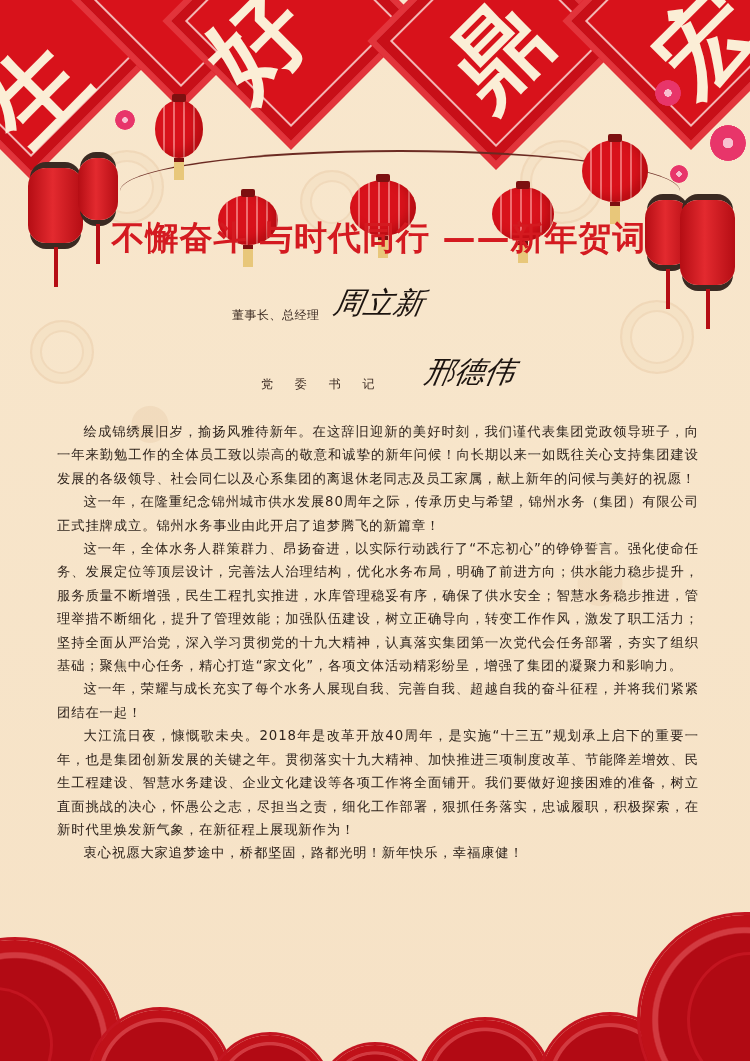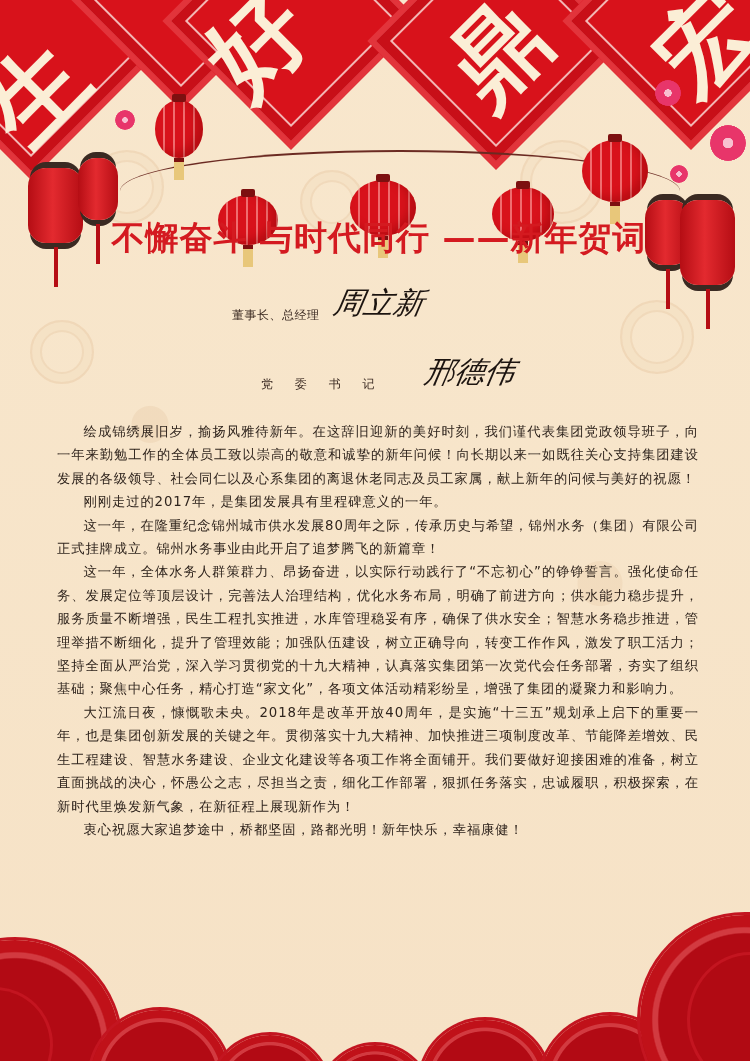--- a/index.html
+++ b/index.html
@@ -139,23 +139,23 @@
     <span class="sig-label">董事长、总经理</span>
     <span class="signature">周立新</span>
   </div>
   <div class="sig-row" style="left:261px;top:352px;gap:28px;">
     <span class="sig-label spaced">党 委 书 记</span>
     <span class="signature">邢德伟</span>
   </div>
 
   <div class="body-text">
     <p>绘成锦绣展旧岁，揄扬风雅待新年。在这辞旧迎新的美好时刻，我们谨代表集团党政领导班子，向一年来勤勉工作的全体员工致以崇高的敬意和诚挚的新年问候！向长期以来一如既往关心支持集团建设发展的各级领导、社会同仁以及心系集团的离退休老同志及员工家属，献上新年的问候与美好的祝愿！</p>
-    <p>刚刚走过的2017年，是集团发展具有里程碑意义的一年。</p>
     <p>这一年，在隆重纪念锦州城市供水发展80周年之际，传承历史与希望，锦州水务（集团）有限公司正式挂牌成立。锦州水务事业由此开启了追梦腾飞的新篇章！</p>
     <p>这一年，全体水务人群策群力、昂扬奋进，以实际行动践行了“不忘初心”的铮铮誓言。强化使命任务、发展定位等顶层设计，完善法人治理结构，优化水务布局，明确了前进方向；供水能力稳步提升，服务质量不断增强，民生工程扎实推进，水库管理稳妥有序，确保了供水安全；智慧水务稳步推进，管理举措不断细化，提升了管理效能；加强队伍建设，树立正确导向，转变工作作风，激发了职工活力；坚持全面从严治党，深入学习贯彻党的十九大精神，认真落实集团第一次党代会任务部署，夯实了组织基础；聚焦中心任务，精心打造“家文化”，各项文体活动精彩纷呈，增强了集团的凝聚力和影响力。</p>
+    <p>这一年，荣耀与成长充实了每个水务人展现自我、完善自我、超越自我的奋斗征程，并将我们紧紧团结在一起！</p>
     <p>大江流日夜，慷慨歌未央。2018年是改革开放40周年，是实施“十三五”规划承上启下的重要一年，也是集团创新发展的关键之年。贯彻落实十九大精神、加快推进三项制度改革、节能降差增效、民生工程建设、智慧水务建设、企业文化建设等各项工作将全面铺开。我们要做好迎接困难的准备，树立直面挑战的决心，怀愚公之志，尽担当之责，细化工作部署，狠抓任务落实，忠诚履职，积极探索，在新时代里焕发新气象，在新征程上展现新作为！</p>
     <p>衷心祝愿大家追梦途中，桥都坚固，路都光明！新年快乐，幸福康健！</p>
   </div>
 
   <div>
     <div class="papercut" style="left:-90px;top:940px;width:210px;height:210px;"></div>
     <div class="papercut solid" style="left:-60px;top:990px;width:110px;height:110px;"></div>
     <div class="papercut" style="left:90px;top:1010px;width:140px;height:140px;"></div>
     <div class="papercut" style="left:210px;top:1035px;width:120px;height:120px;"></div>
     <div class="papercut" style="left:320px;top:1045px;width:110px;height:110px;"></div>

